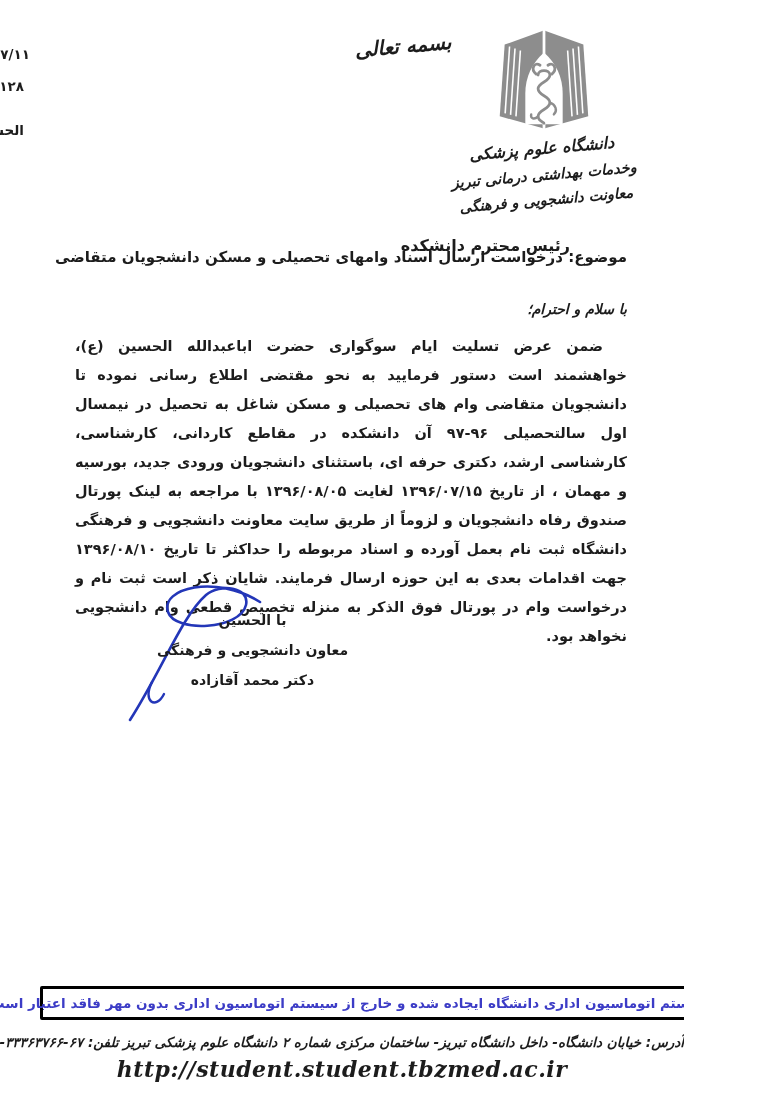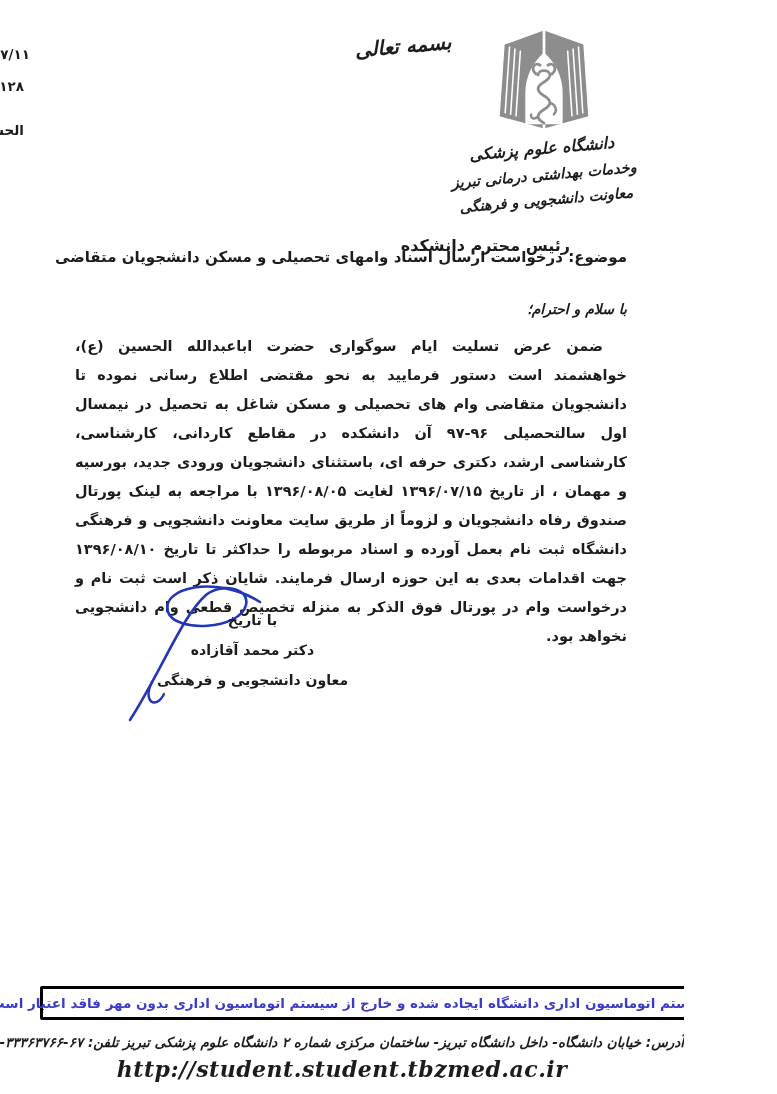--- a/index.html
+++ b/index.html
@@ -122,23 +122,23 @@
   <div class="abs salutation">با سلام و احترام؛</div>
 
   <div class="abs body-text">ضمن عرض تسلیت ایام سوگواری حضرت اباعبدالله الحسین (ع)، خواهشمند است دستور فرمایید به نحو مقتضی اطلاع رسانی نموده تا دانشجویان متقاضی وام های تحصیلی و مسکن شاغل به تحصیل در نیمسال اول سالتحصیلی ۹۶-۹۷ آن دانشکده در مقاطع کاردانی، کارشناسی، کارشناسی ارشد، دکتری حرفه ای، باستثنای دانشجویان ورودی جدید، بورسیه و مهمان ، از تاریخ ۱۳۹۶/۰۷/۱۵ لغایت ۱۳۹۶/۰۸/۰۵ با مراجعه به لینک پورتال صندوق رفاه دانشجویان و لزوماً از طریق سایت معاونت دانشجویی و فرهنگی دانشگاه ثبت نام بعمل آورده و اسناد مربوطه را حداکثر تا تاریخ ۱۳۹۶/۰۸/۱۰ جهت اقدامات بعدی به این حوزه ارسال فرمایند. شایان ذکر است ثبت نام و درخواست وام در پورتال فوق الذکر به منزله تخصیص قطعی وام دانشجویی نخواهد بود.</div>
 
   <svg class="abs sig-ink" viewBox="0 0 156 146">
     <path d="M142,22 C98,-6 42,8 50,32 C57,53 122,50 128,25 C132,7 102,3 88,15 C64,36 44,90 12,140" stroke="#2336b8" stroke-width="2.6" fill="none" stroke-linecap="round"></path>
     <path d="M34,102 C24,122 38,130 46,114" stroke="#2336b8" stroke-width="2.4" fill="none" stroke-linecap="round"></path>
   </svg>
 
   <div class="abs sig-text">
-    <div>با تاریخ</div>
+    <div>با الحسین</div>
+    <div>معاون دانشجویی و فرهنگی</div>
     <div>دکتر محمد آقازاده</div>
-    <div>معاون دانشجویی و فرهنگی</div>
   </div>
 
   <div class="abs notice-box">
     <span class="notice-text">این نامه در سیستم اتوماسیون اداری دانشگاه ایجاده شده و خارج از سیستم اتوماسیون اداری بدون مهر فاقد اعتبار است</span>
   </div>
 
   <div class="abs address-line">آدرس: خیابان دانشگاه- داخل دانشگاه تبریز- ساختمان مرکزی شماره ۲ دانشگاه علوم پزشکی تبریز   تلفن: ۶۷-۳۳۳۶۳۷۶۶-۰۴۱   فاکس: ۳۳۳۵۵۹۵۰-۰۴۱</div>
   <div class="abs website-url">http://student.student.tbzmed.ac.ir</div>
 
 </div>

